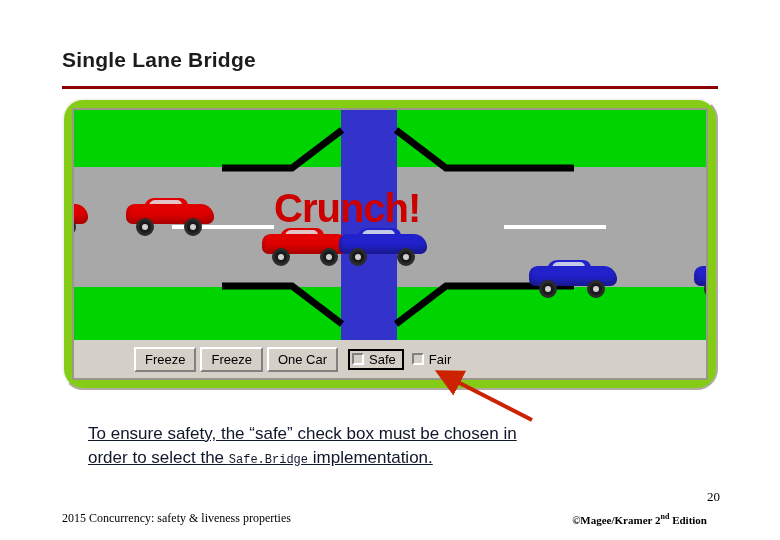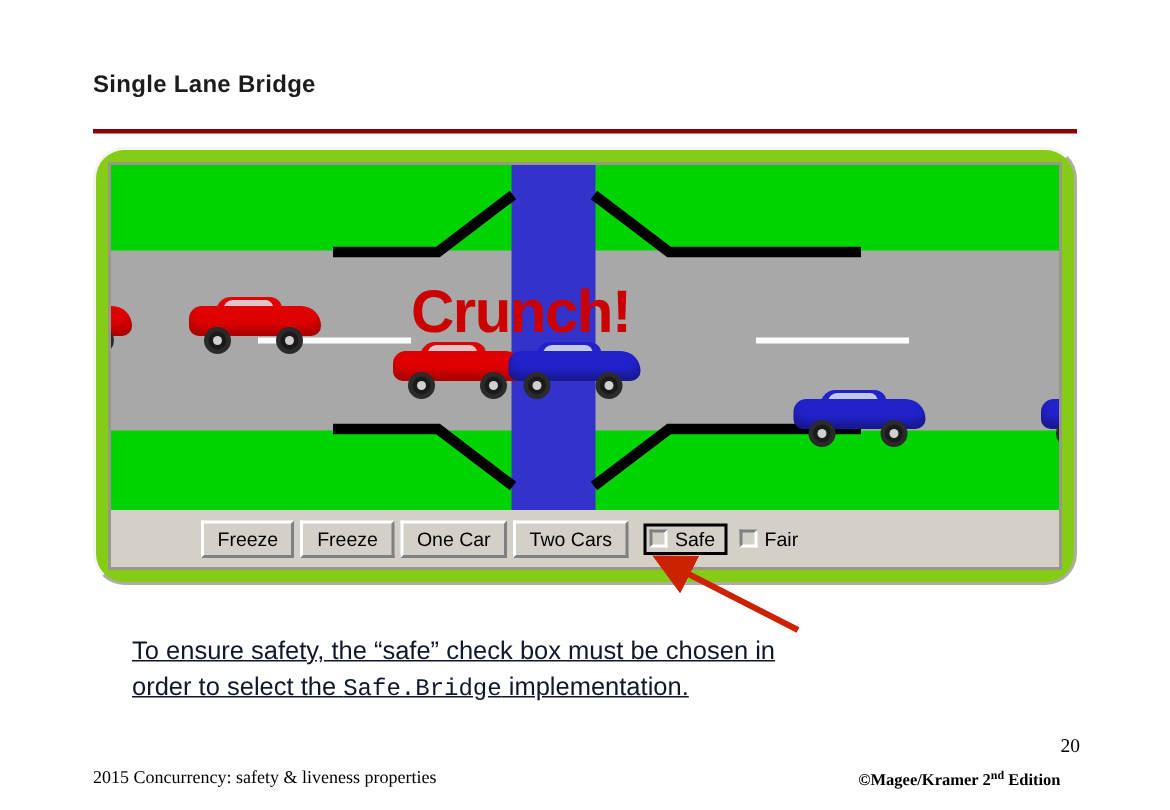--- a/index.html
+++ b/index.html
@@ -13,21 +13,21 @@
     font-family: "Liberation Sans", sans-serif;
     overflow: hidden;
     position: relative;
   }
 
   
   .slide-title {
     position: absolute;
     left: 62px;
     top: 48px;
-    font-size: 16px;
+    font-size: 21px;
     font-weight: bold;
     color: #1c1c1c;
     letter-spacing: 0.2px;
   }
   .title-rule {
     position: absolute;
     left: 62px;
     top: 86px;
     width: 656px;
     height: 3px;
@@ -234,21 +234,21 @@
     left: 88px;
     top: 422px;
     width: 624px;
     font-size: 17px;
     color: #0f172a;
     line-height: 24px;
     text-decoration: underline;
   }
   .mono {
     font-family: "Liberation Mono", monospace;
-    font-size: 16px;
+    font-size: 12px;
   }
 
   
   .page-number {
     position: absolute;
     right: 60px;
     top: 489px;
     font-family: "Liberation Serif", serif;
     font-size: 13px;
     color: #000000;
@@ -365,21 +365,20 @@
         </div>
       </div>
 
       <div class="crunch">Crunch!</div>
     </div>
 
     <div class="controls">
       <button class="btn">Freeze</button>
       <button class="btn">Freeze</button>
       <button class="btn">One Car</button>
-      <button class="btn">Two Cars</button>
 
       <div class="check-wrap safe-box">
         <span class="checkbox"></span>
         <span class="check-label">Safe</span>
       </div>
 
       <div class="check-wrap">
         <span class="checkbox"></span>
         <span class="check-label">Fair</span>
       </div>

